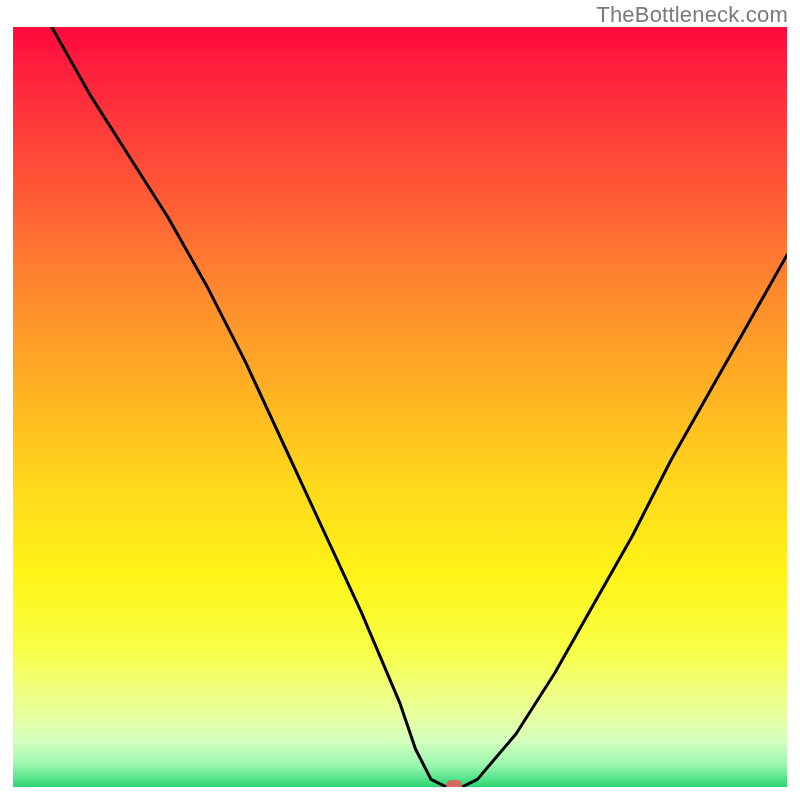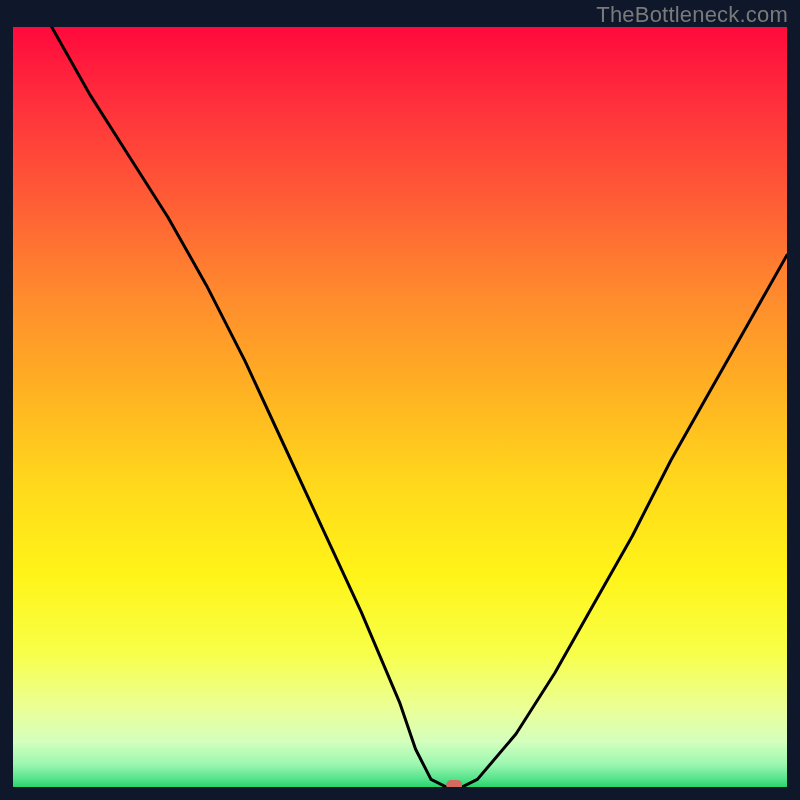--- a/index.html
+++ b/index.html
@@ -8,21 +8,21 @@
     width: 800px;
     height: 800px;
     background: #000;
     overflow: hidden;
     font-family: Arial, Helvetica, sans-serif;
   }
   .frame {
     position: relative;
     width: 800px;
     height: 800px;
-    background: #0f172a;
+    background: #ffffff;
   }
   .plot {
     position: absolute;
     left: 13px;
     top: 27px;
     width: 774px;
     height: 760px;
     background: linear-gradient(
       to bottom,
       #ff0a3c 0%,

